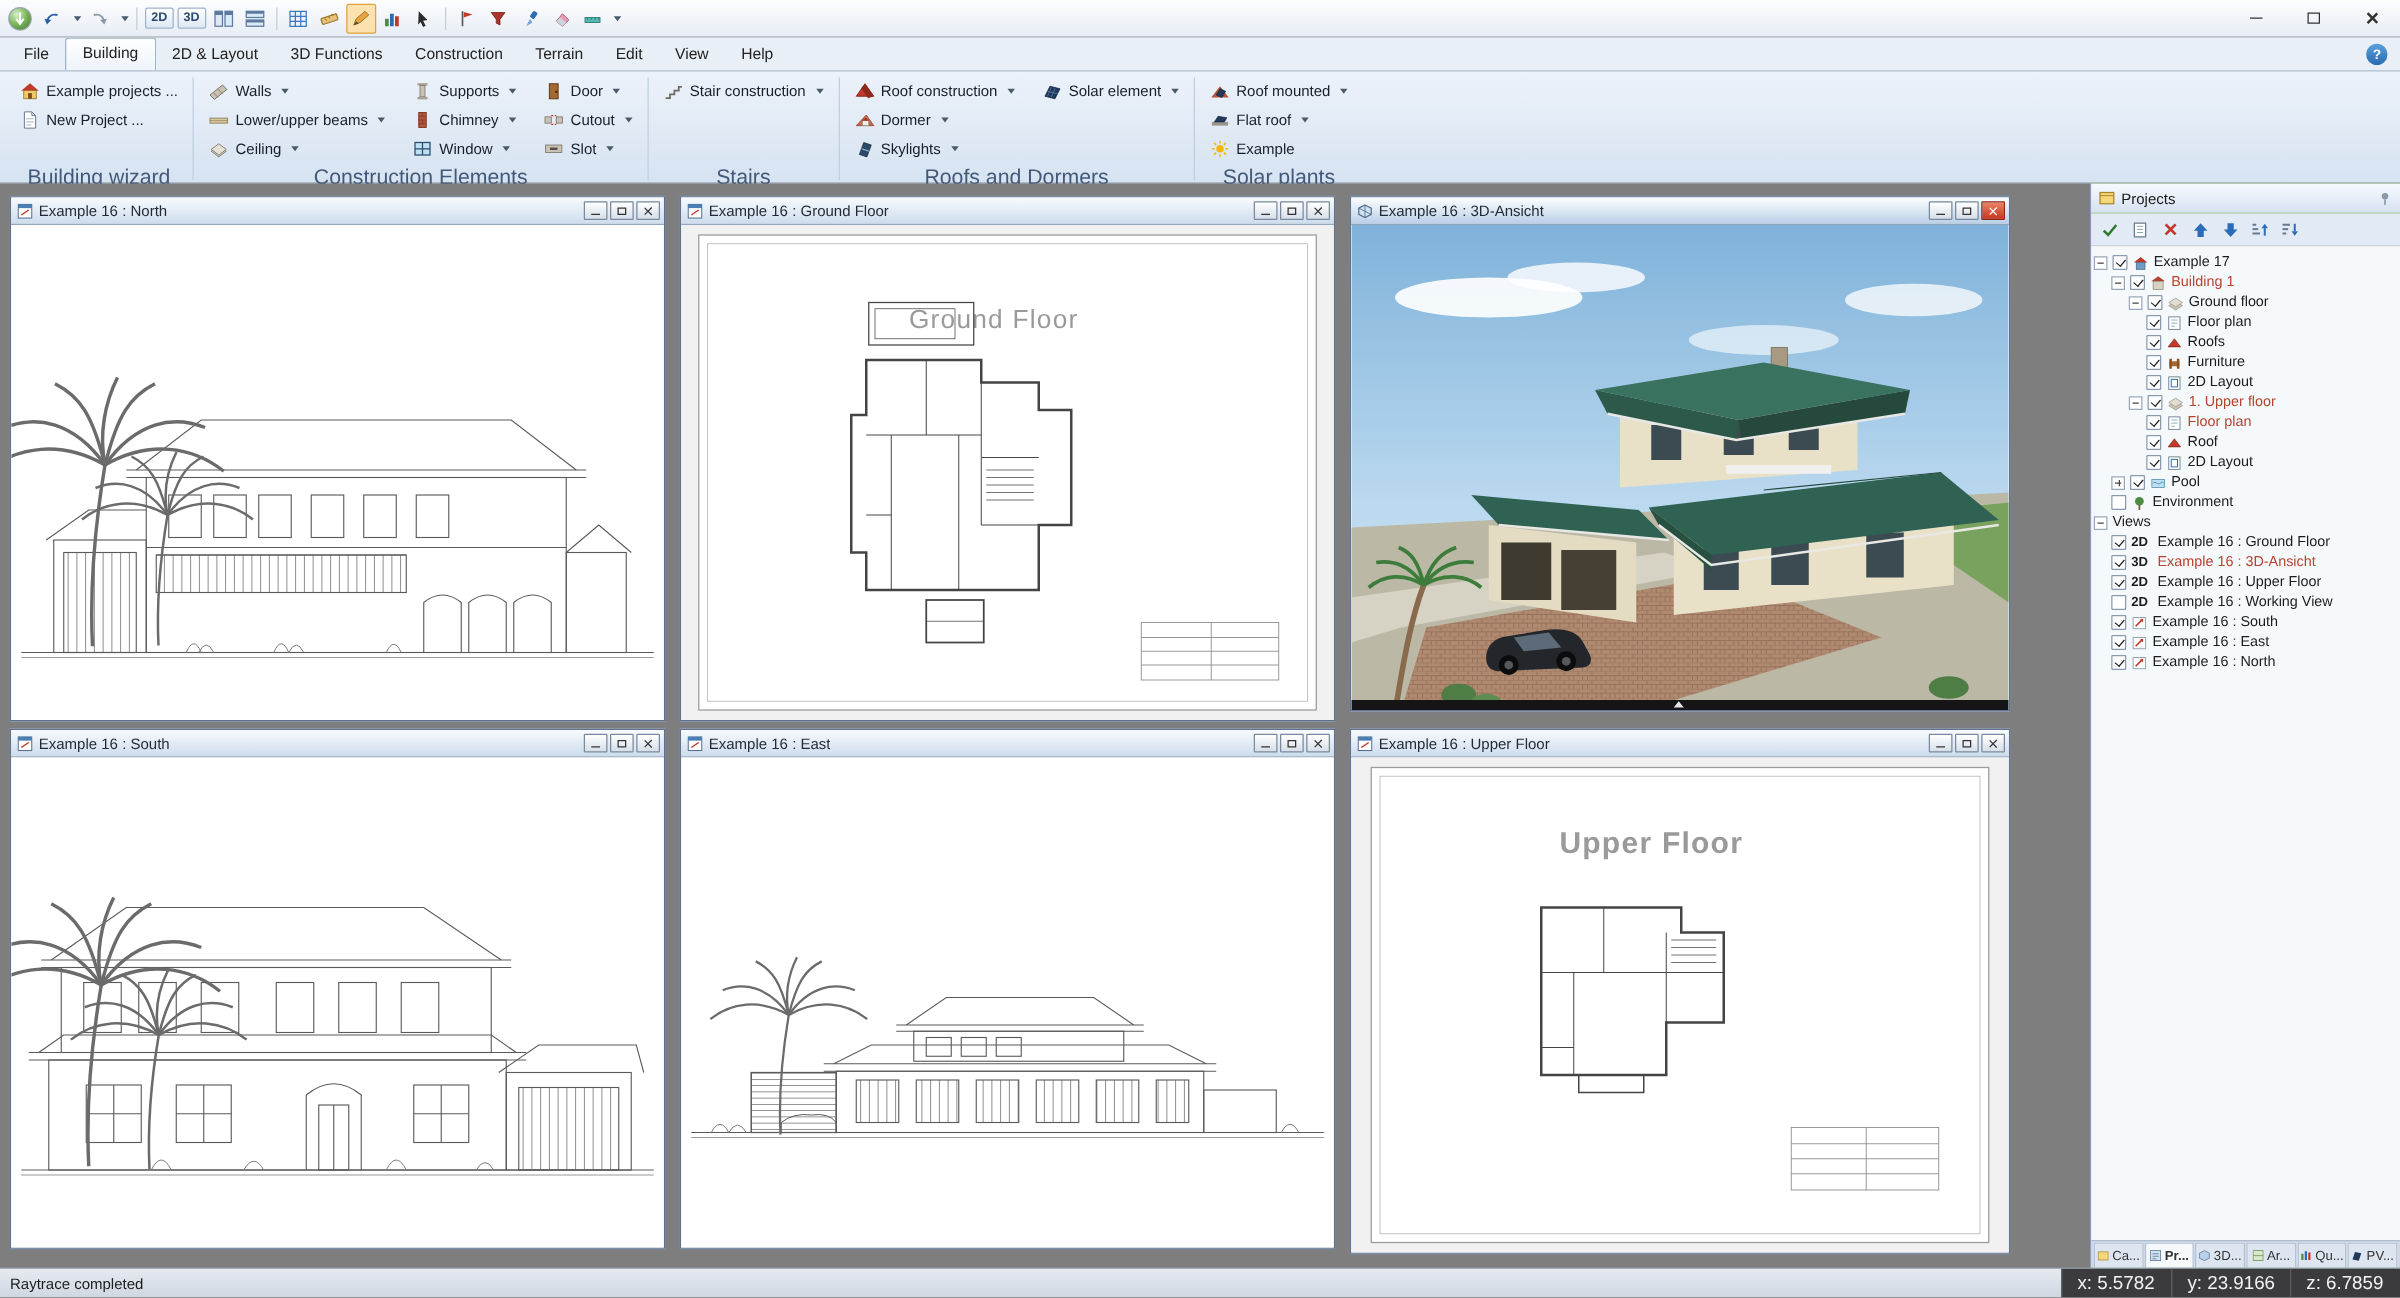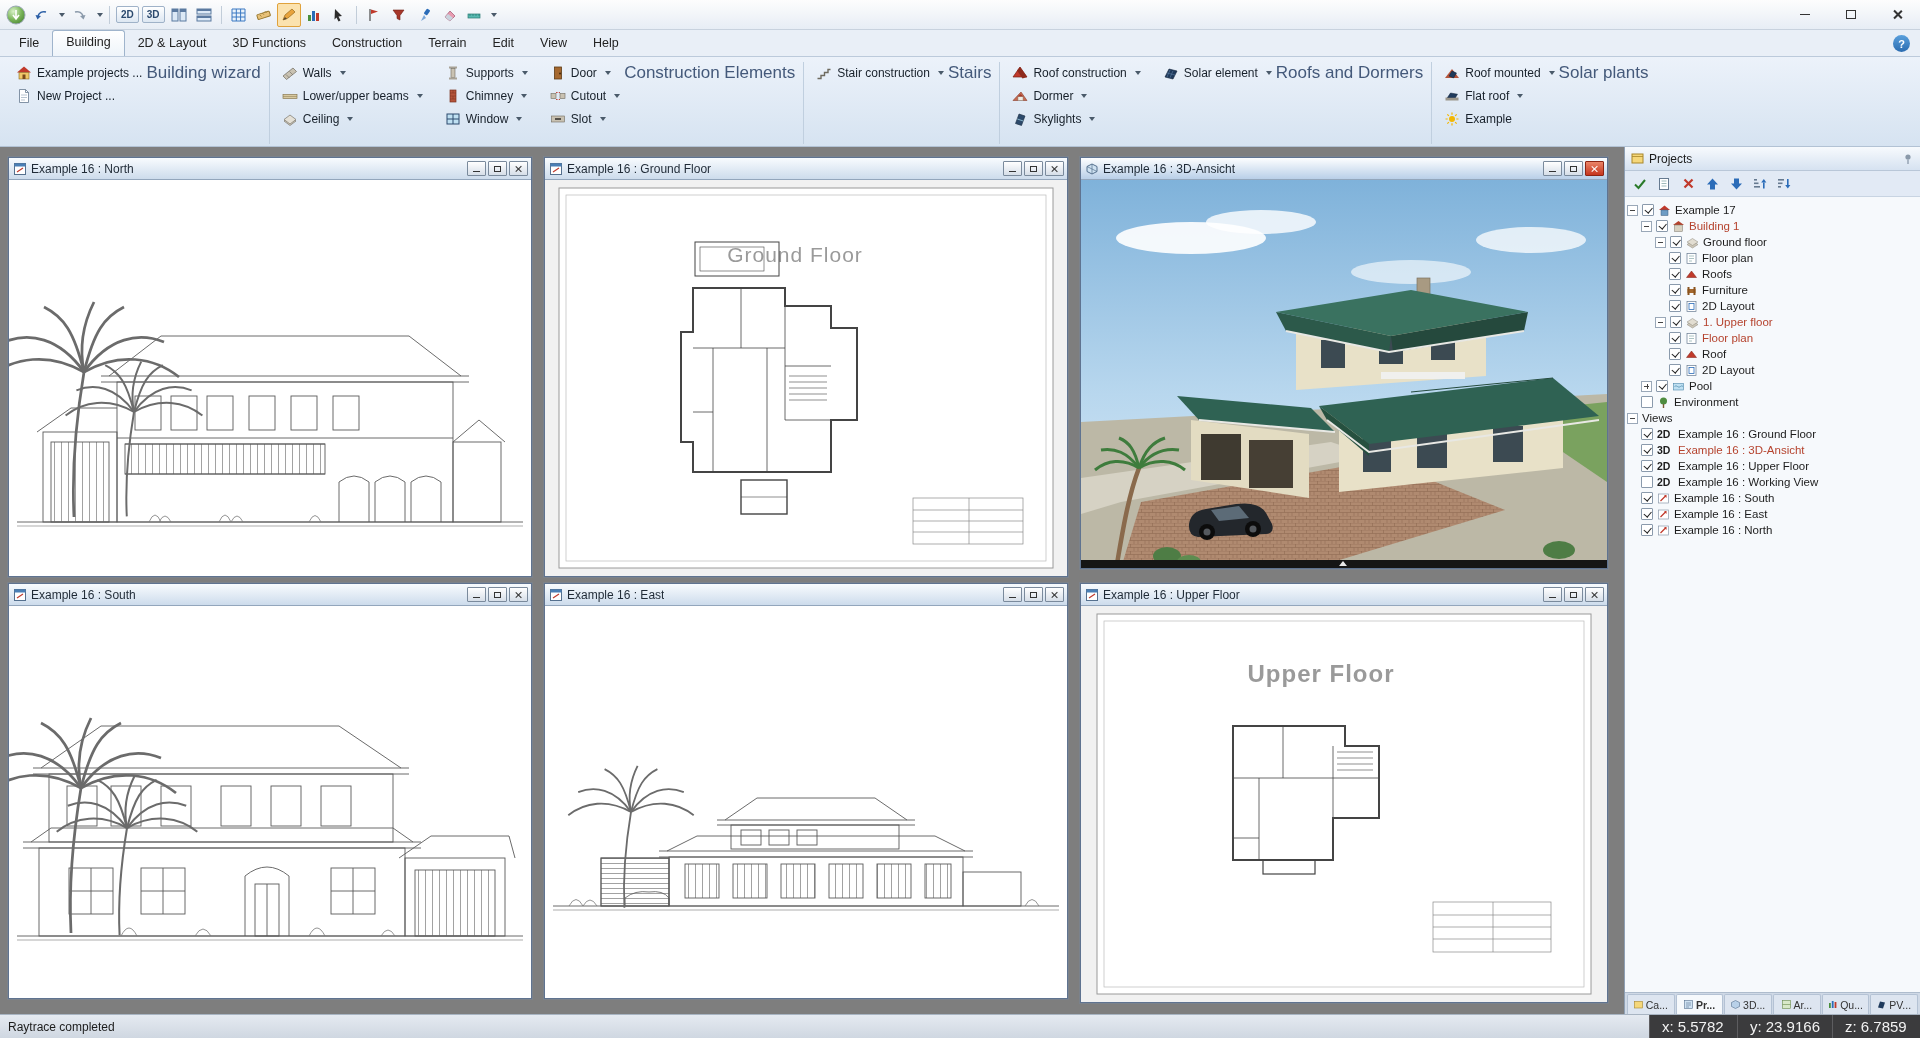--- a/index.html
+++ b/index.html
@@ -25,21 +25,21 @@
   .tg-x::before{transform:rotate(45deg)}.tg-x::after{transform:rotate(-45deg)}
 
   
   .menubar{height:27px;background:#e9eff7;border-bottom:1px solid #bccadb;display:flex;align-items:flex-end;padding:0 6px;position:relative}
   .tab{padding:4px 13px 6px;font-size:12.5px;color:#222;cursor:default}
   .tab.active{background:linear-gradient(#ffffff,#eef4fa);border:1px solid #9fb4cc;border-bottom:none;border-radius:3px 3px 0 0;padding-bottom:7px}
   .help{position:absolute;right:10px;top:5px;width:17px;height:17px;border-radius:50%;background:linear-gradient(#5aa0dd,#2b6cb0);color:#fff;font-weight:bold;font-size:11px;display:flex;align-items:center;justify-content:center}
 
   
   .ribbon{height:90px;background:linear-gradient(#ecf2fa,#d6e3f1);border-bottom:1px solid #b2c2d4;display:flex;padding:3px 4px 0 4px}
-  .rgroup{display:flex;flex-direction:row;padding:1px 8px 0 8px}
+  .rgroup{display:flex;flex-direction:column;padding:1px 8px 0 8px}
   .rbody{flex:1;display:grid;grid-auto-flow:column;grid-template-rows:repeat(3,23px);align-content:start;column-gap:14px;row-gap:0}
   .ritem{display:flex;align-items:center;gap:5px;padding:0 4px;white-space:nowrap;color:#17202a;border-radius:2px}
   .ric{width:16px;height:16px;flex:none}
   .rlabel{height:16px;text-align:center;font-size:17px;color:#44597a;padding-top:2px}
   .rsep{width:1px;background:#c0cfdf;margin:2px 0}
   .dd{width:0;height:0;border-left:3.5px solid transparent;border-right:3.5px solid transparent;border-top:4px solid #4a5a6a;margin-left:3px}
 
   
   .main{flex:1;display:flex;min-height:0;background:#7e7e7e}
   .mdi{flex:1;position:relative;background:#7e7e7e;overflow:hidden}
@@ -56,21 +56,21 @@
   .g-max{width:7px;height:6px;border:1px solid #333}
   .g-x{position:relative;width:8px;height:8px}
   .g-x::before,.g-x::after{content:"";position:absolute;left:3.5px;top:0;width:1.4px;height:8px;background:#333}
   .g-x::before{transform:rotate(45deg)}.g-x::after{transform:rotate(-45deg)}
   .wbtn.red .g-x::before,.wbtn.red .g-x::after{background:#fff}
   .wcontent{flex:1;position:relative;overflow:hidden;background:#fff}
   .wcontent.sheetbg{background:#f1f1f1}
   .wcontent svg{width:100%;height:100%}
 
   
-  .panel{width:296px;flex:none;background:#bef264;border-left:1px solid #8fa0b4;display:flex;flex-direction:column}
+  .panel{width:248px;flex:none;background:#bef264;border-left:1px solid #8fa0b4;display:flex;flex-direction:column}
   .phead{height:24px;flex:none;display:flex;align-items:center;gap:5px;padding:0 6px;background:linear-gradient(#f7fafd,#d6e2f1);border-bottom:1px solid #b9c7d8;font-size:12px}
   .phead .grow{flex:1}
   .ptool{height:26px;flex:none;display:flex;align-items:center;gap:4px;padding:0 5px;background:#e2eaf5;border-bottom:1px solid #c8d4e2}
   .pbtn{width:20px;height:20px;display:flex;align-items:center;justify-content:center;border-radius:2px;border:1px solid transparent}
   .tree{flex:1;background:#f6f9fc;padding:5px 2px;font-size:11.5px;overflow:hidden}
   .trow{display:flex;align-items:center;gap:4px;height:16px;white-space:nowrap}
   .ind1{padding-left:14px}.ind2{padding-left:28px}.ind3{padding-left:42px}
   .exp{width:11px;height:11px;border:1px solid #9aa8b8;background:#fff;position:relative;flex:none}
   .exp::before{content:"";position:absolute;left:2px;top:4.5px;width:5px;height:1px;background:#444}
   .exp.plus::after{content:"";position:absolute;left:4.5px;top:2px;width:1px;height:5px;background:#444}

